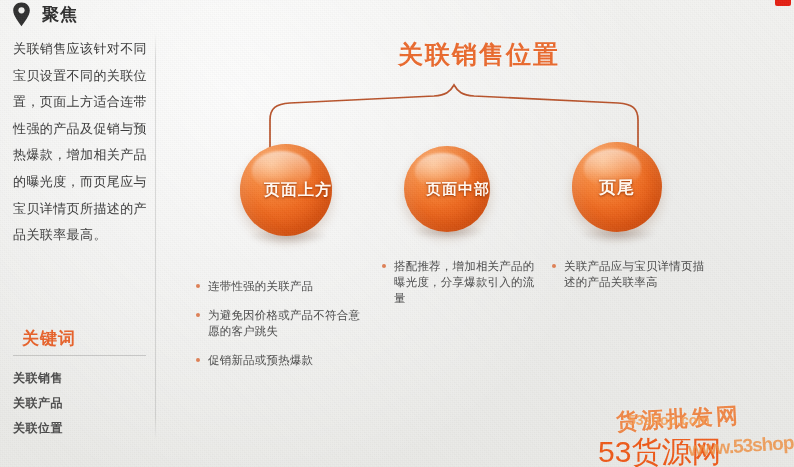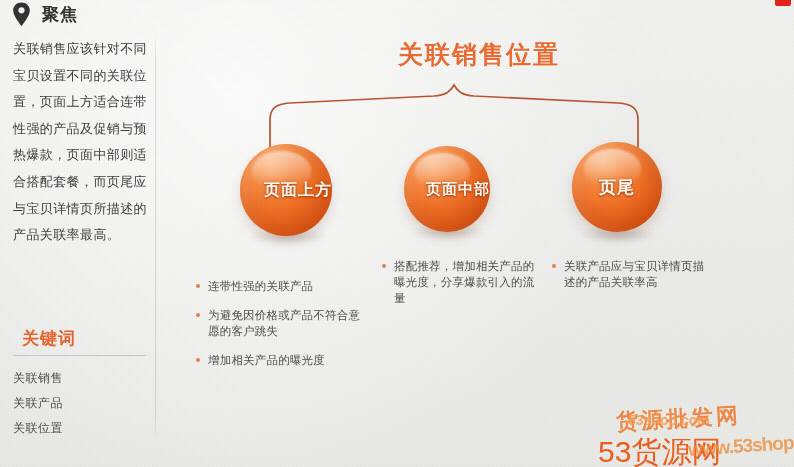--- a/index.html
+++ b/index.html
@@ -52,21 +52,21 @@
   .kw-title{
     position:absolute;left:22px;top:327px;
     font-size:17px;font-weight:bold;color:#e8622a;letter-spacing:1px;
   }
   .kw-rule{
     position:absolute;left:13px;top:355px;width:133px;height:1px;
     background:rgba(0,0,0,.17);
   }
   .kw-list{position:absolute;left:13px;top:366px;width:134px;}
   .kw-item{
-    font-size:12px;color:#4a4a4a;line-height:25px;letter-spacing:.5px;
+    font-size:12px;color:#4a4a4a;line-height:25px;letter-spacing:.5px;font-weight:bold;
   }
 
   
   .main-title{
     position:absolute;left:12px;top:38px;width:794px;padding-left:140px;
     box-sizing:border-box;text-align:center;
     font-size:25px;font-weight:bold;color:#ea6a2e;letter-spacing:2px;
     text-shadow:0 1px 1px rgba(255,255,255,.9);
   }
 
@@ -157,21 +157,21 @@
     <div class="panel-head">
       <span>
         <svg class="pin-icon" viewBox="0 0 19 25" xmlns="http://www.w3.org/2000/svg">
           <path d="M9.5 0.6 C4.7 0.6 1.2 4.0 1.2 8.4 C1.2 13.6 7.0 20.5 9.5 24.3 C12.0 20.5 17.8 13.6 17.8 8.4 C17.8 4.0 14.3 0.6 9.5 0.6 Z" fill="#2f2f2f"></path>
           <circle cx="9.5" cy="8.3" r="3.1" fill="#f0f0ee"></circle>
         </svg>
       </span>
       <span class="panel-title">聚焦</span>
     </div>
 
-    <div class="panel-body">关联销售应该针对不同宝贝设置不同的关联位置，页面上方适合连带性强的产品及促销与预热爆款，页面中部则适合搭配套餐，而页尾应与宝贝详情页所描述的产品关联率最高。</div>
+    <div class="panel-body">关联销售应该针对不同宝贝设置不同的关联位置，页面上方适合连带性强的产品及促销与预热爆款，增加相关产品的曝光度，而页尾应与宝贝详情页所描述的产品关联率最高。</div>
 
     <div class="kw-title">关键词</div>
     <div class="kw-rule"></div>
     <div class="kw-list">
       <div class="kw-item">关联销售</div>
       <div class="kw-item">关联产品</div>
       <div class="kw-item">关联位置</div>
     </div>
   </div>
   <div class="panel-divider"></div>
@@ -193,21 +193,21 @@
   <div class="circle" id="c2">
     <span class="circle-label">页面中部</span>
   </div>
   <div class="circle" id="c3">
     <span class="circle-label">页尾</span>
   </div>
 
   <div class="col" id="col1">
     <div class="bullet">连带性强的关联产品</div>
     <div class="bullet">为避免因价格或产品不符合意愿的客户跳失</div>
-    <div class="bullet">增加相关产品的曝光度</div>
+    <div class="bullet">促销新品或预热爆款</div>
   </div>
   <div class="col" id="col2">
     <div class="bullet">搭配推荐，增加相关产品的曝光度，分享爆款引入的流量</div>
   </div>
   <div class="col" id="col3">
     <div class="bullet">关联产品应与宝贝详情页描述的产品关联率高</div>
   </div>
 
   <div class="wm wm-cn-top">货源批发网</div>
   <div class="wm wm-dom-top">53shop.com</div>

